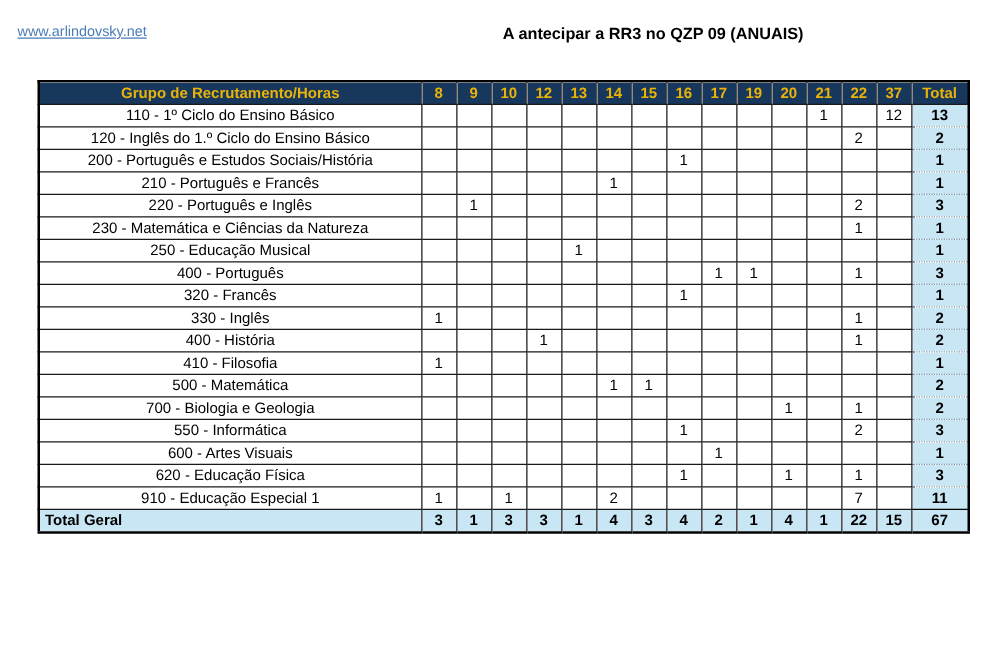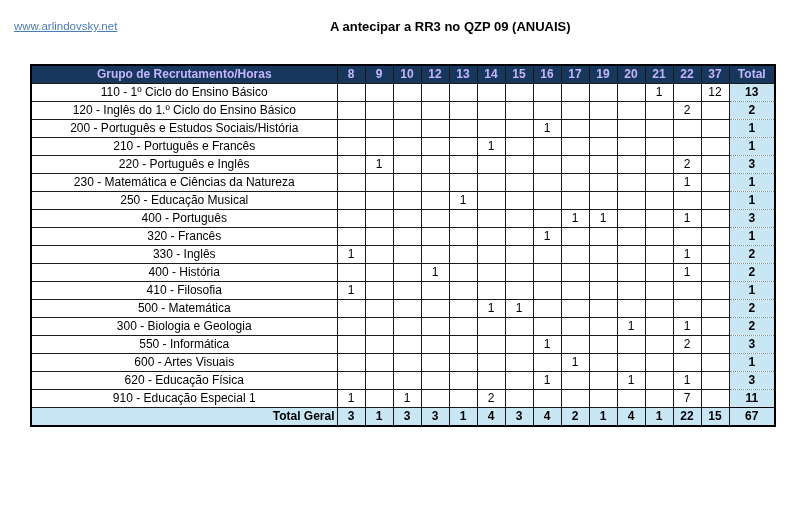--- a/index.html
+++ b/index.html
@@ -15,20 +15,21 @@
     left: 14px; top: 20px;
     font-size: 11.5px;
     color: #4a7cb8;
     text-decoration: underline;
     cursor: pointer;
   }
   .doc-title {
     position: absolute;
     left: 330px; top: 19px;
     width: 385px;
+    text-align: center;
     font-size: 13px;
     font-weight: bold;
     color: #000000;
   }
   table.recruit {
     position: absolute;
     left: 30px; top: 64px;
     width: 746px;
     border-collapse: collapse;
     table-layout: fixed;
@@ -41,21 +42,21 @@
     padding: 0 2px;
     text-align: center;
     vertical-align: middle;
     line-height: 17px;
     overflow: hidden;
     white-space: nowrap;
   }
   table.recruit { border: 2px solid #000; }
   thead th {
     background: #17375d;
-    color: #c4b5fd;
+    color: #eab308;
     font-weight: bold;
     height: 19px;
     border-bottom: 2px solid #000;
   }
   th.label-col, td.label-col {
     width: 306px;
     text-align: left;
     padding-left: 5px;
     border-right: 2px solid #000;
   }
@@ -70,22 +71,22 @@
     border-top: 1px dotted #7a93a8;
     border-bottom: 1px dotted #7a93a8;
   }
   tr.grand-total td {
     background: #c9e6f5;
     font-weight: bold;
     border-top: 1px solid #000;
     border-bottom: 2px solid #000;
   }
   tr.grand-total td.label-col {
-    text-align: right;
-    padding-left: 16px;
+    text-align: left;
+    padding-left: 4px;
   }
 </style>
 </head>
 <body>
 
 <a class="site-link">www.arlindovsky.net</a>
 
 <div class="doc-title">A antecipar a RR3 no QZP 09 (ANUAIS)</div>
 
 <table class="recruit">
@@ -356,21 +357,21 @@
         <td></td>
         <td></td>
         <td></td>
         <td></td>
         <td></td>
         <td></td>
         <td></td>
         <td class="total-col">2</td>
       </tr>
       <tr>
-        <td class="label-col">300 - Biologia e Geologia</td>
+        <td class="label-col">700 - Biologia e Geologia</td>
         <td></td>
         <td></td>
         <td></td>
         <td></td>
         <td></td>
         <td></td>
         <td></td>
         <td></td>
         <td></td>
         <td></td>

